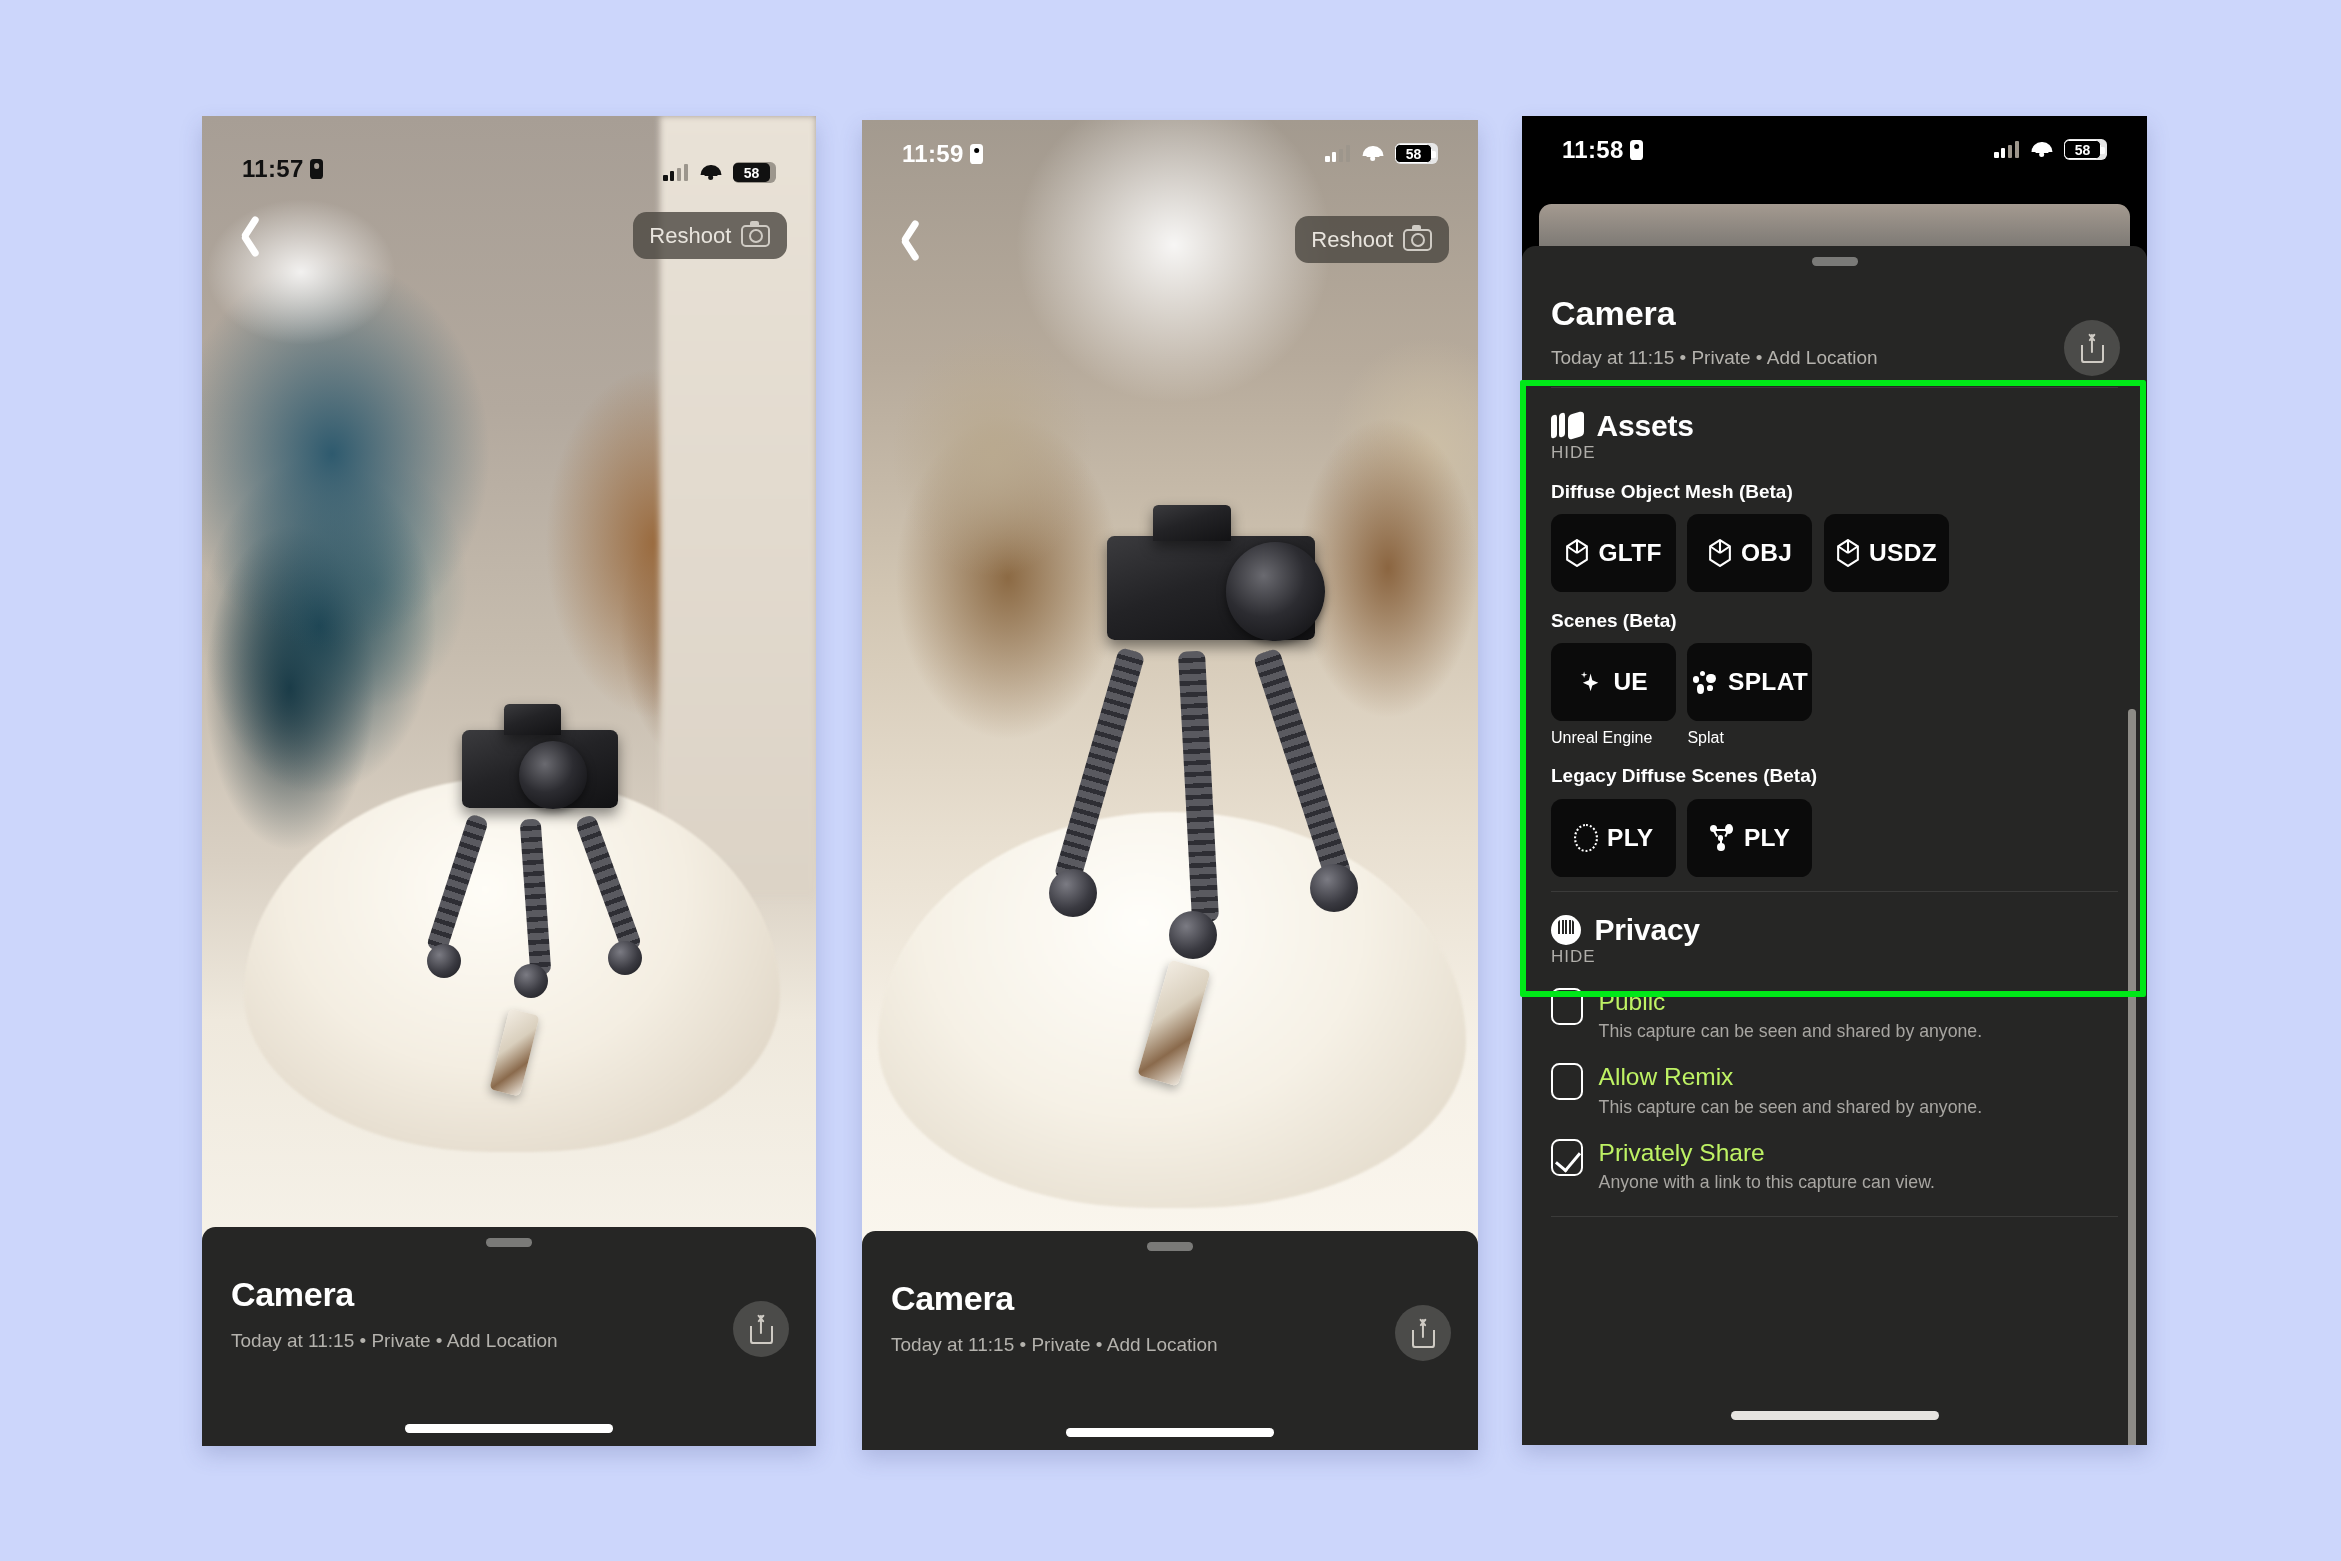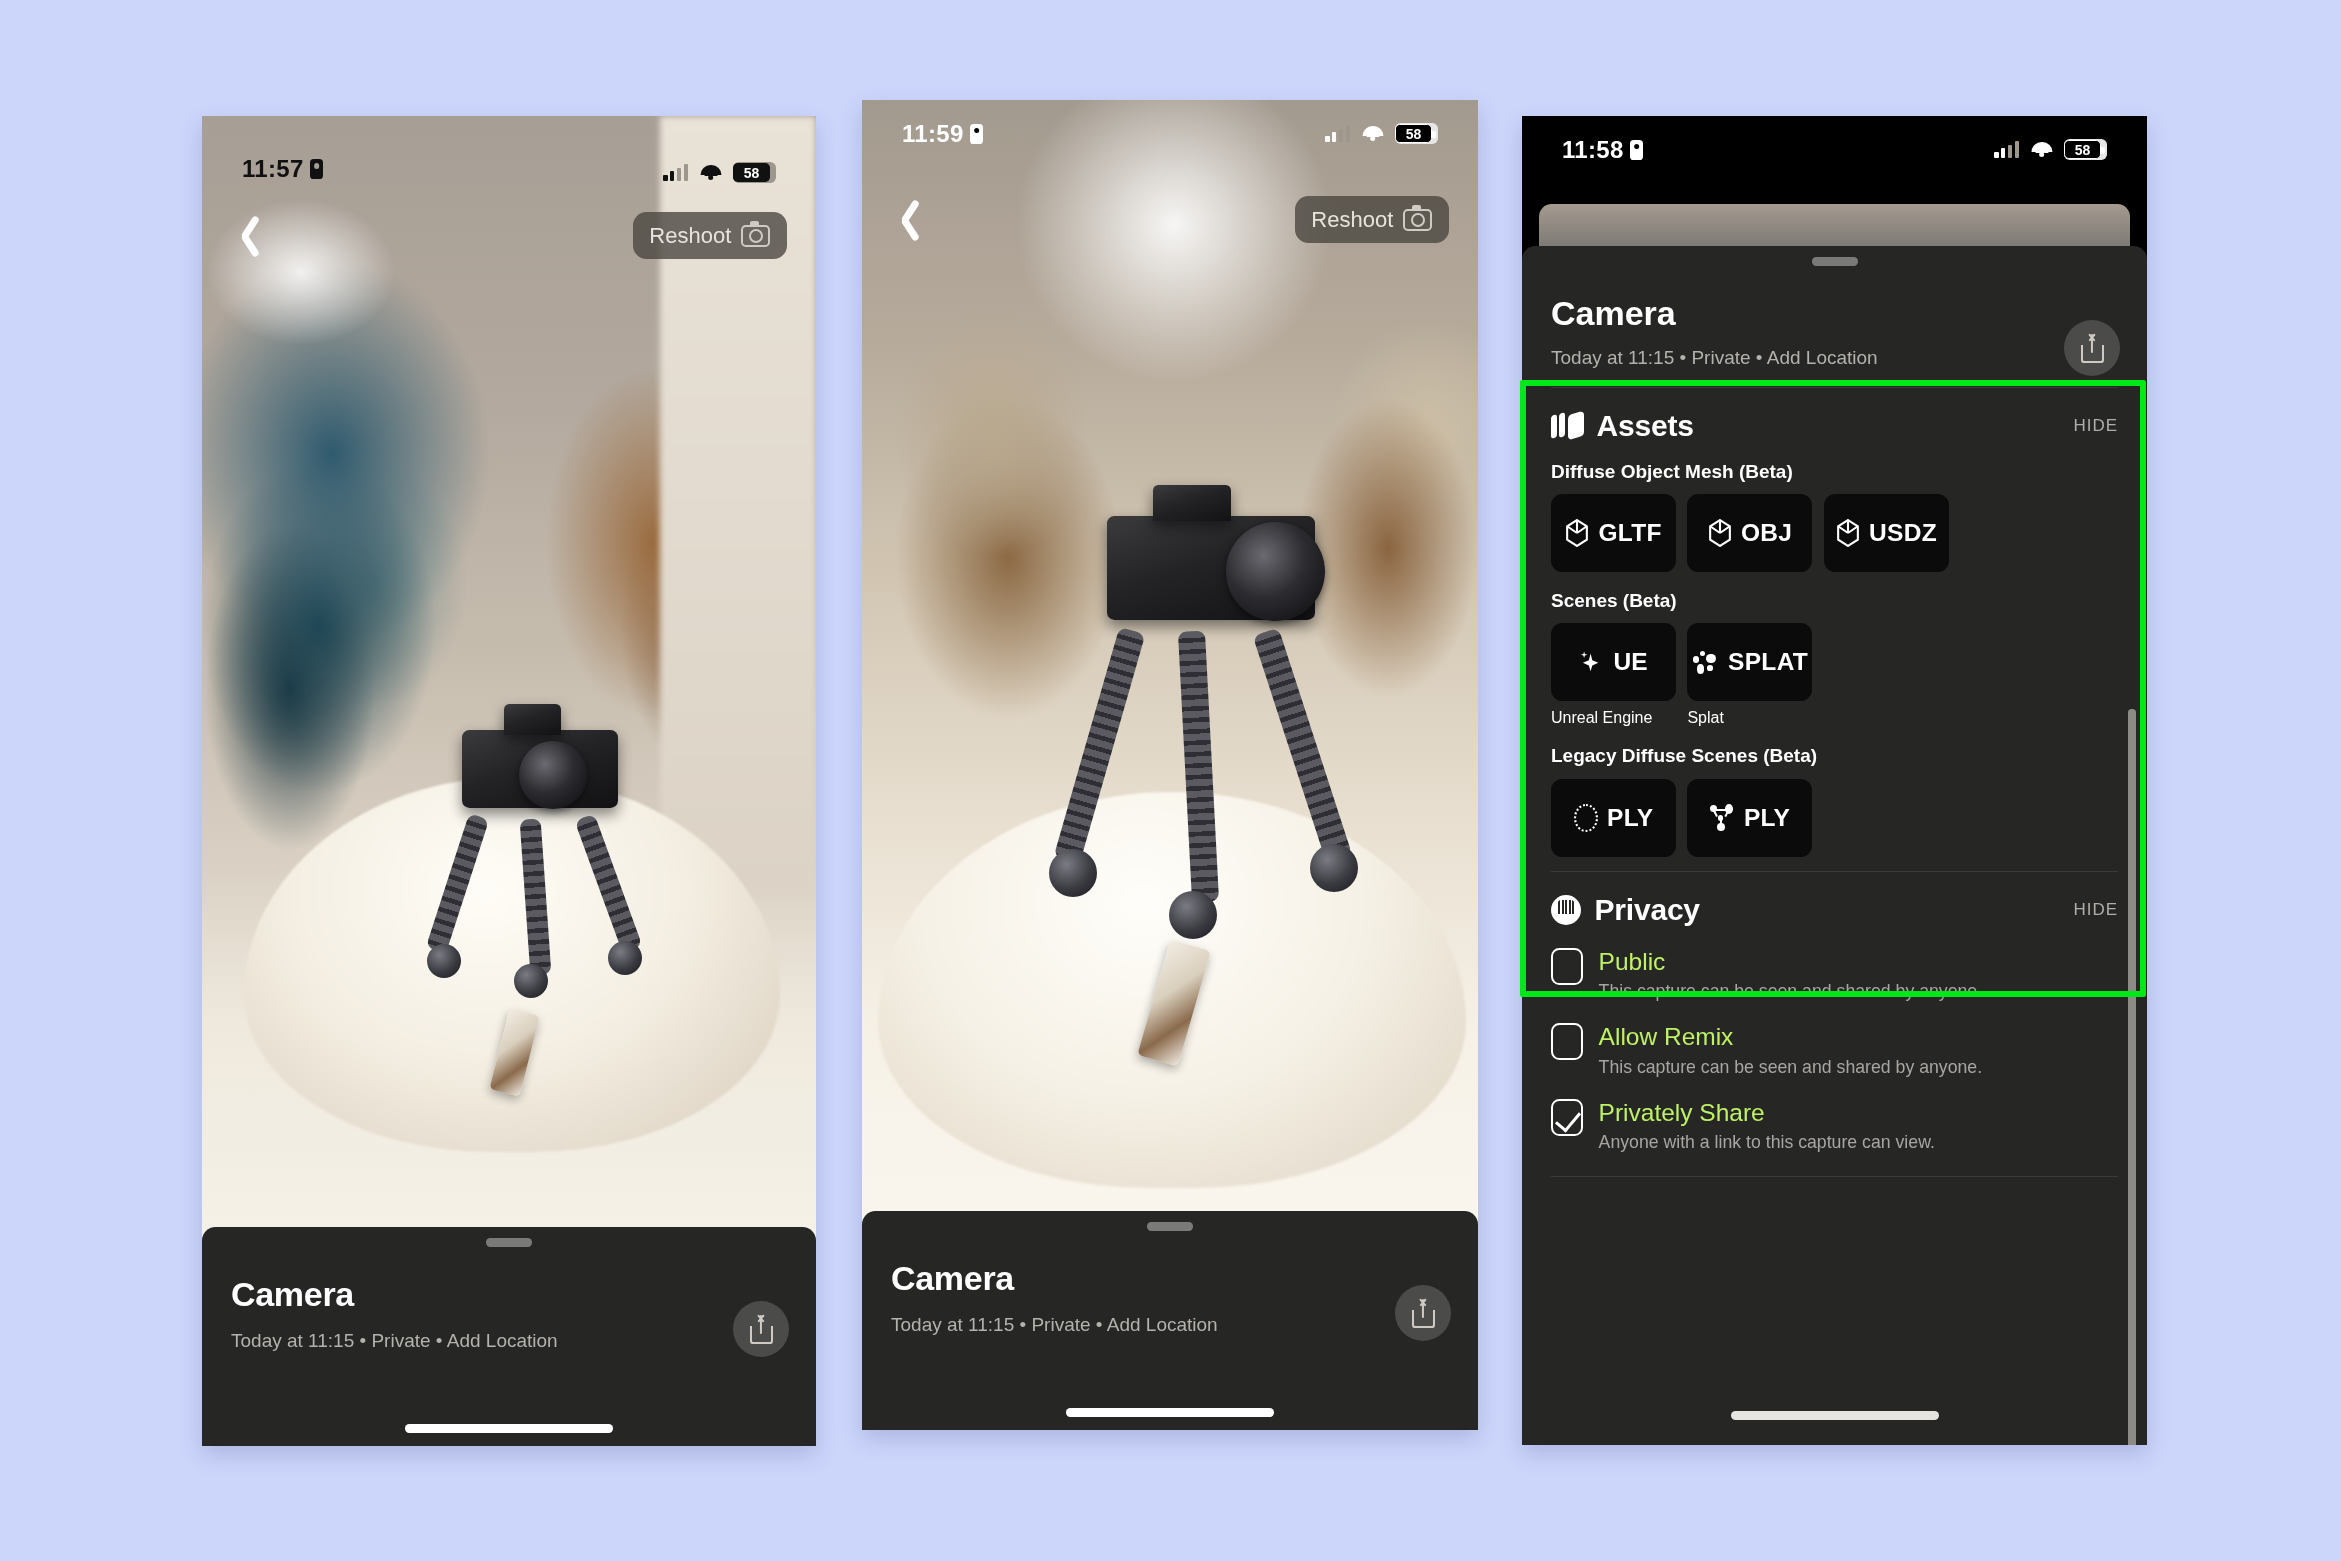--- a/index.html
+++ b/index.html
@@ -10,21 +10,21 @@
     position:relative;
   }
 
   
   .phone {
     position:absolute;
     overflow:hidden;
     box-shadow:0 9.4px 21px rgba(60,70,130,.22);
   }
   #phone1 { left:202px;  top:116px; width:614px; height:1330px; }
-  #phone2 { left:862px; top:100px; width:616px; height:1330px; }
+  #phone2 { left:862px; top:120px; width:616px; height:1330px; }
   #phone3 { left:1522px; top:116px; width:625px; height:1329px; background:#000; }
 
   
   .photo { position:absolute; inset:0; overflow:hidden; }
   .p-room { position:absolute; inset:0; }
 
   
   #photo1 .p-room {
     background:
       radial-gradient(ellipse 135px 104px at 99px 156px, rgba(255,255,255,.85), rgba(255,255,255,0) 70%),
@@ -203,21 +203,21 @@
     position:absolute; left:0; right:0; top:130px; bottom:0;
     background:#262625; border-radius:13.5px 13.5px 0 0; overflow:hidden;
   }
   .dsHeader { position:relative; padding:23px 29px 0 29px; height:142px; }
   .dsTitle { color:#fff; font-size:34px; font-weight:700; margin-top:25px; }
   .dsMeta  { color:#b4b2ad; font-size:19px; margin-top:13.5px; }
   .divider { position:absolute; left:29px; right:29px; bottom:0; height:1px; background:#3b3b3a; }
 
   .section { padding:21px 29px 15.6px 29px; position:relative; }
   .sectionDiv { position:absolute; left:29px; right:29px; bottom:0; height:1px; background:#3b3b3a; }
-  .secHead { display:flex; align-items:center; justify-content:space-between; }
+  .secHead { display:flex; align-items:flex-start; justify-content:space-between;flex-direction:column; }
   .secHeadLeft { display:flex; align-items:center; gap:13.5px; }
   .secTitle { color:#fff; font-size:30px; font-weight:700; letter-spacing:-0.2px;}
   .hideBtn { color:#b0aeaa; font-size:17px; letter-spacing:1px; cursor:pointer; }
 
   
   .assetsIcon { width:32px; height:32px; position:relative; }
   .assetsIcon i { position:absolute; display:block; background:#fff; border-radius:3.6px;}
   .assetsIcon i:nth-child(1){ left:0;  top:5.2px; width:6.2px; height:23px; transform:skewY(-16deg);}
   .assetsIcon i:nth-child(2){ left:8.3px; top:3.1px; width:6.2px; height:24px; transform:skewY(-16deg);}
   .assetsIcon i:nth-child(3){ left:16.7px; top:3.1px; width:15.6px; height:25px; border-radius:4.2px; transform:skewY(-16deg);}

